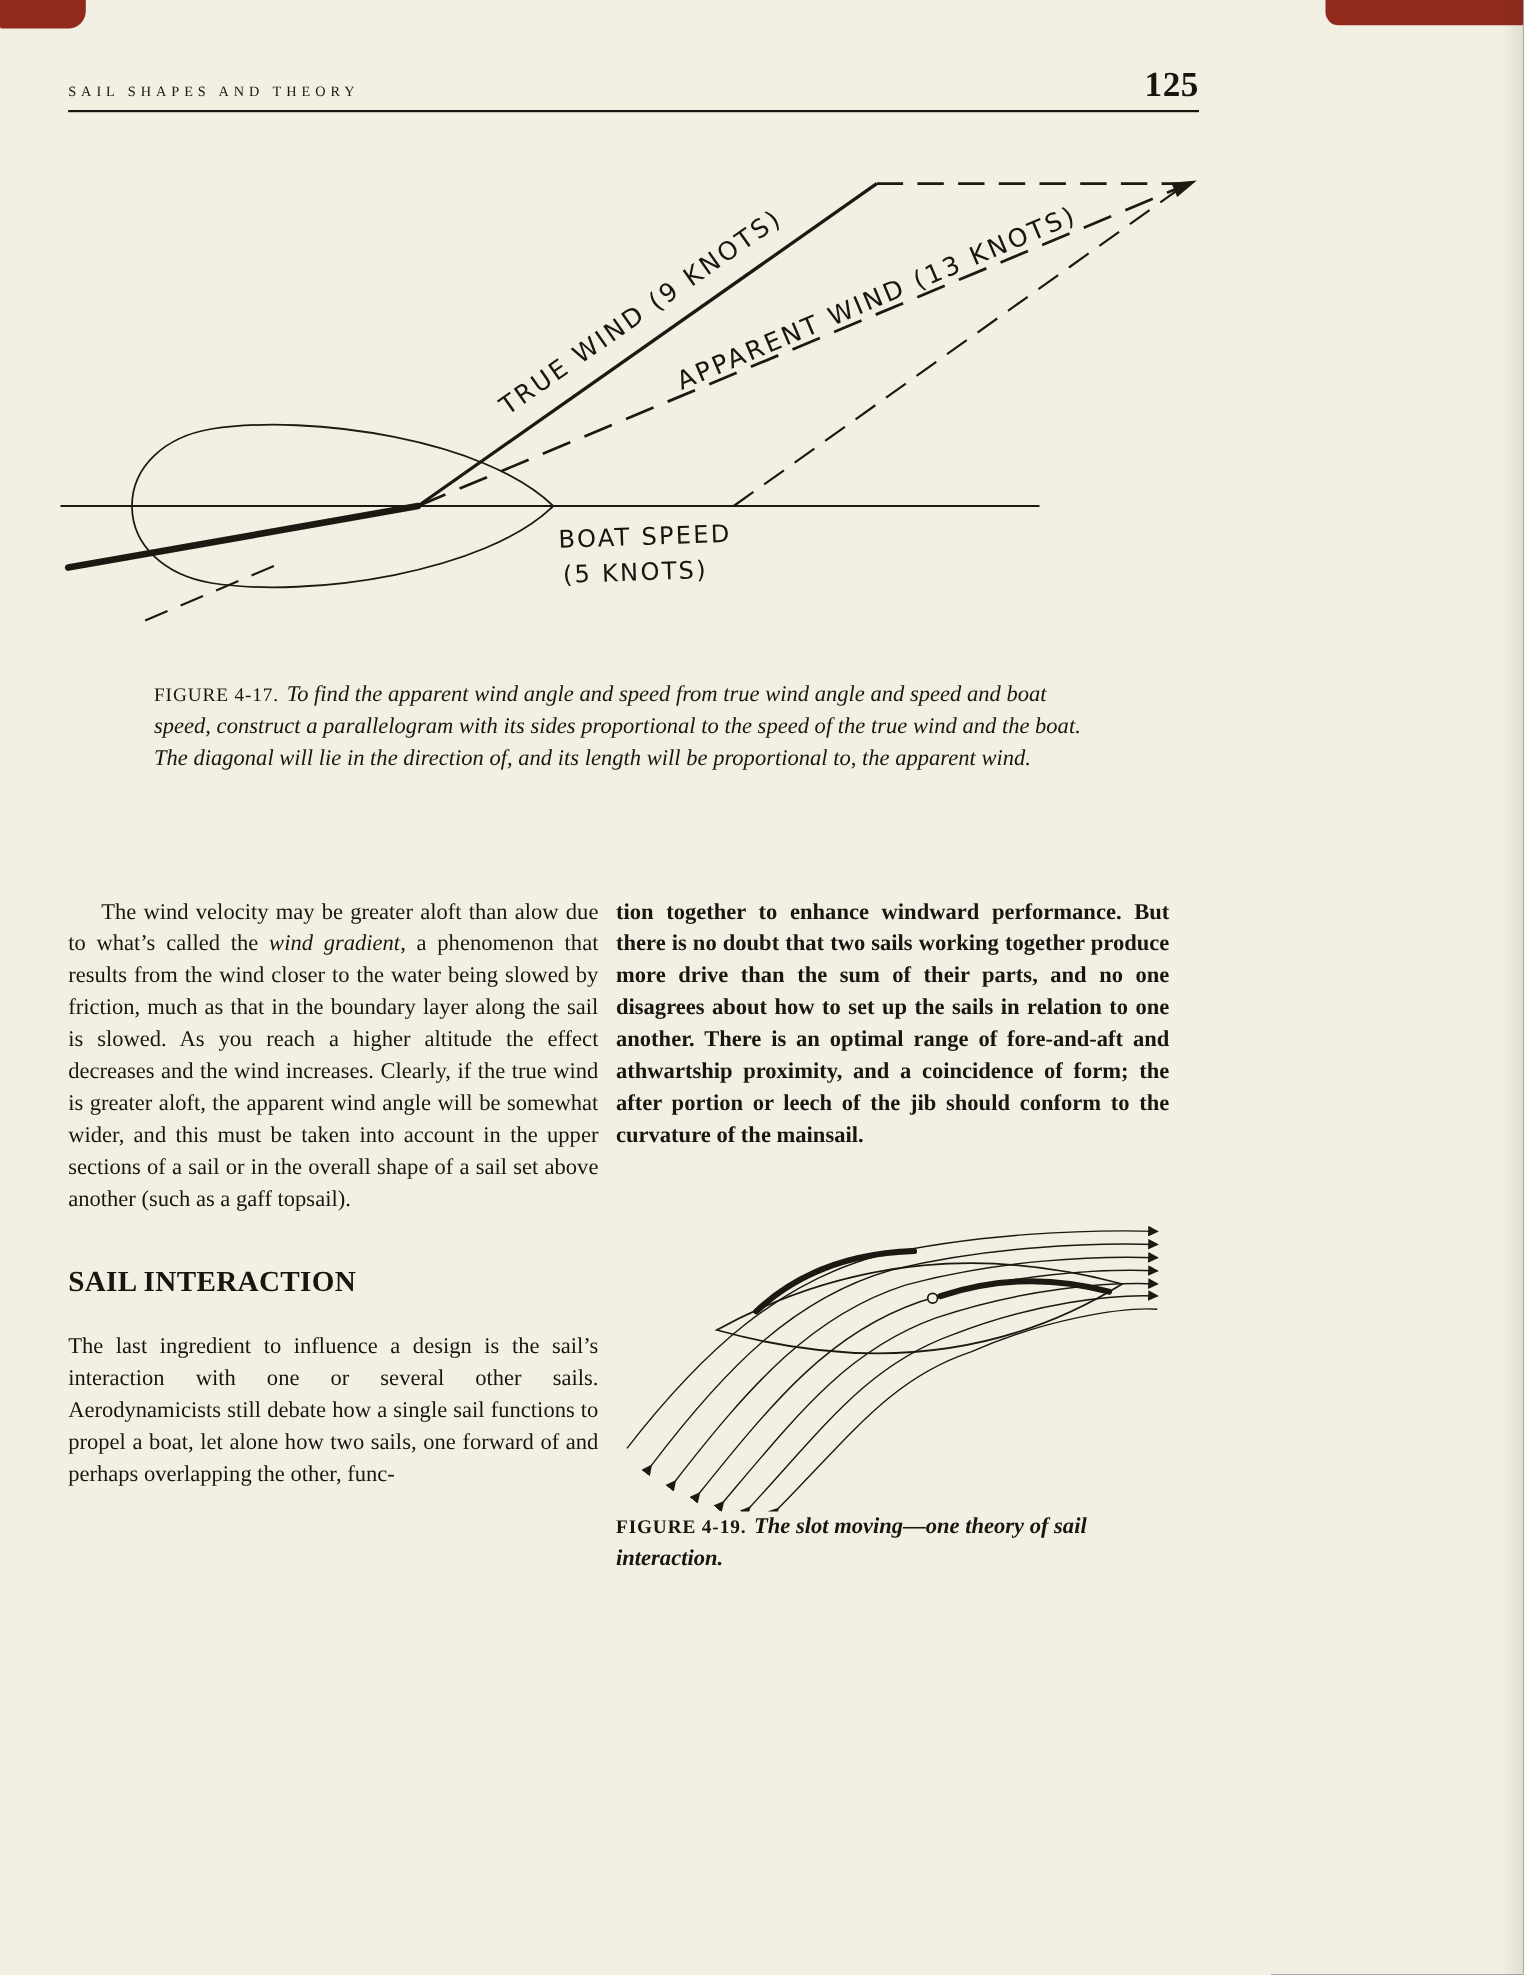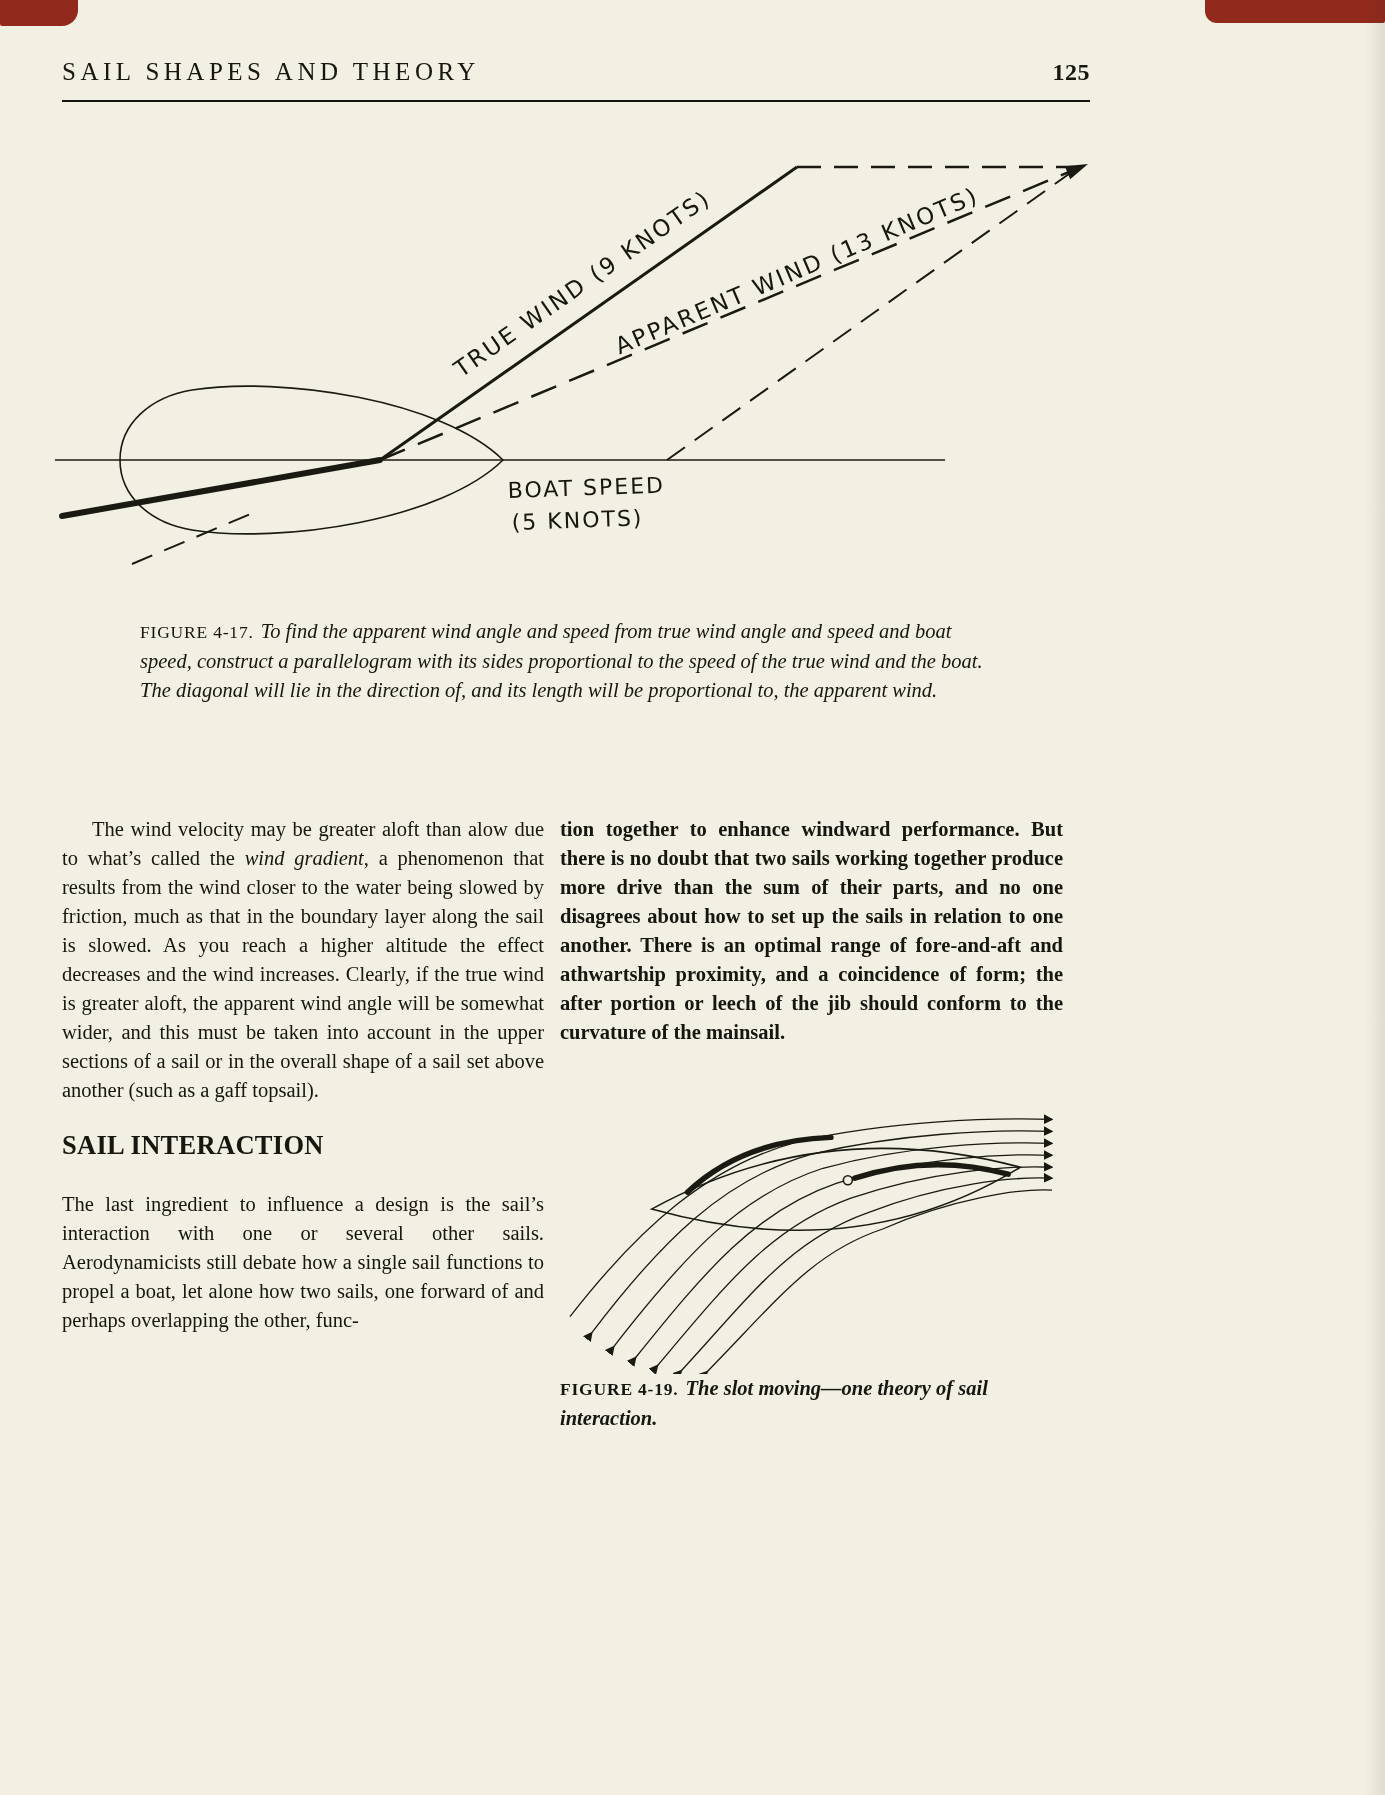--- a/index.html
+++ b/index.html
@@ -9,43 +9,43 @@
     font-family:"Liberation Serif", serif;
   }
   
   .art-tl{position:absolute;left:0;top:0;width:78px;height:26px;background:#92291d;border-radius:0 0 16px 2px;}
   .art-tr{position:absolute;right:0;top:0;width:180px;height:23px;background:#92291d;border-radius:0 0 2px 12px;}
   .edge-shade{position:absolute;right:0;top:0;width:20px;height:100%;
     background:linear-gradient(to left, rgba(60,55,40,0.10), rgba(60,55,40,0));pointer-events:none;}
 
   
   .hdr{position:absolute;left:62px;top:58px;width:1028px;display:flex;justify-content:space-between;align-items:baseline;}
-  .hdr-title{font-size:25px;letter-spacing:4.5px;}
-  .hdr-num{font-size:24px;font-weight:bold;letter-spacing:0.5px;}
+  .hdr-title{font-size:13px;letter-spacing:4.5px;}
+  .hdr-num{font-size:32px;font-weight:bold;letter-spacing:0.5px;}
   .hdr-rule{position:absolute;left:62px;top:100px;width:1028px;height:2px;background:#14130e;}
 
   
   .fig17{position:absolute;left:40px;top:138px;}
   .hand{font-family:"DejaVu Sans", sans-serif;font-size:23px;letter-spacing:2.5px;fill:#17160f;}
   .hand-small{font-family:"DejaVu Sans", sans-serif;font-size:22px;letter-spacing:2px;fill:#17160f;}
 
   .caption17{position:absolute;left:140px;top:596px;width:864px;
     font-size:20.5px;line-height:29px;text-align:left;}
   .captag{font-size:17.5px;letter-spacing:0.8px;margin-right:7px;font-style:normal;text-align:right;}
   .capitalic{font-style:italic;}
 
   
   .col{position:absolute;top:815px;font-size:20.5px;line-height:29px;text-align:justify;}
   .col-left{left:62px;width:482px;}
   .col-right{left:560px;width:503px;font-weight:bold;}
   .col p{margin:0;}
   .p-indent{text-indent:30px;}
   .sect-heading{
     font-family:"Liberation Serif", serif;font-weight:bold;font-size:26.5px;
-    letter-spacing:0.3px;margin:26px 0 30px 0;text-align:left;
+    letter-spacing:0.3px;margin:46px 0 30px 0;text-align:left;
   }
   .fig18{display:block;margin:42px auto 0 auto;}
   .caption18{margin-top:22px;text-align:left;line-height:29px;}
 
   svg .stroke{stroke:#1b1a12;fill:none;}
 </style>
 </head>
 <body>
 
 <div class="page">

